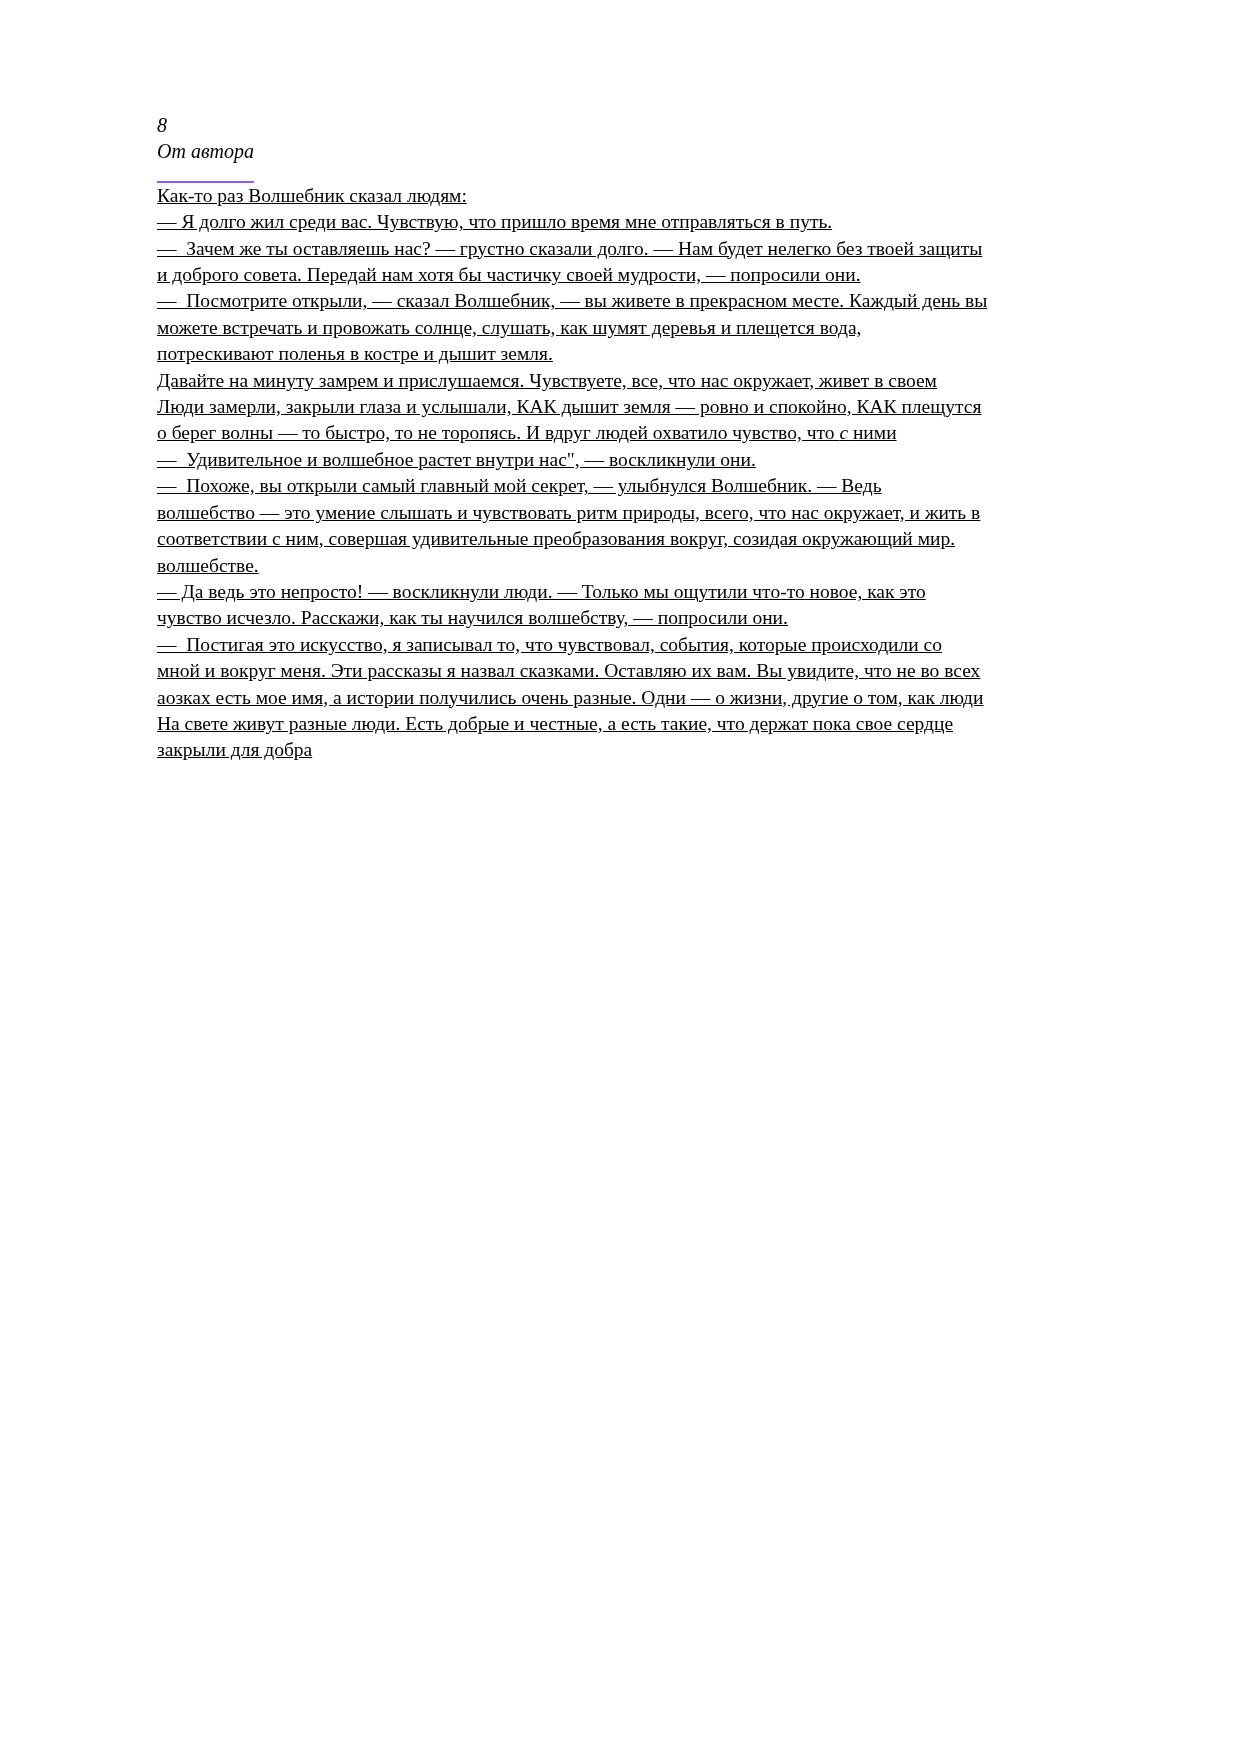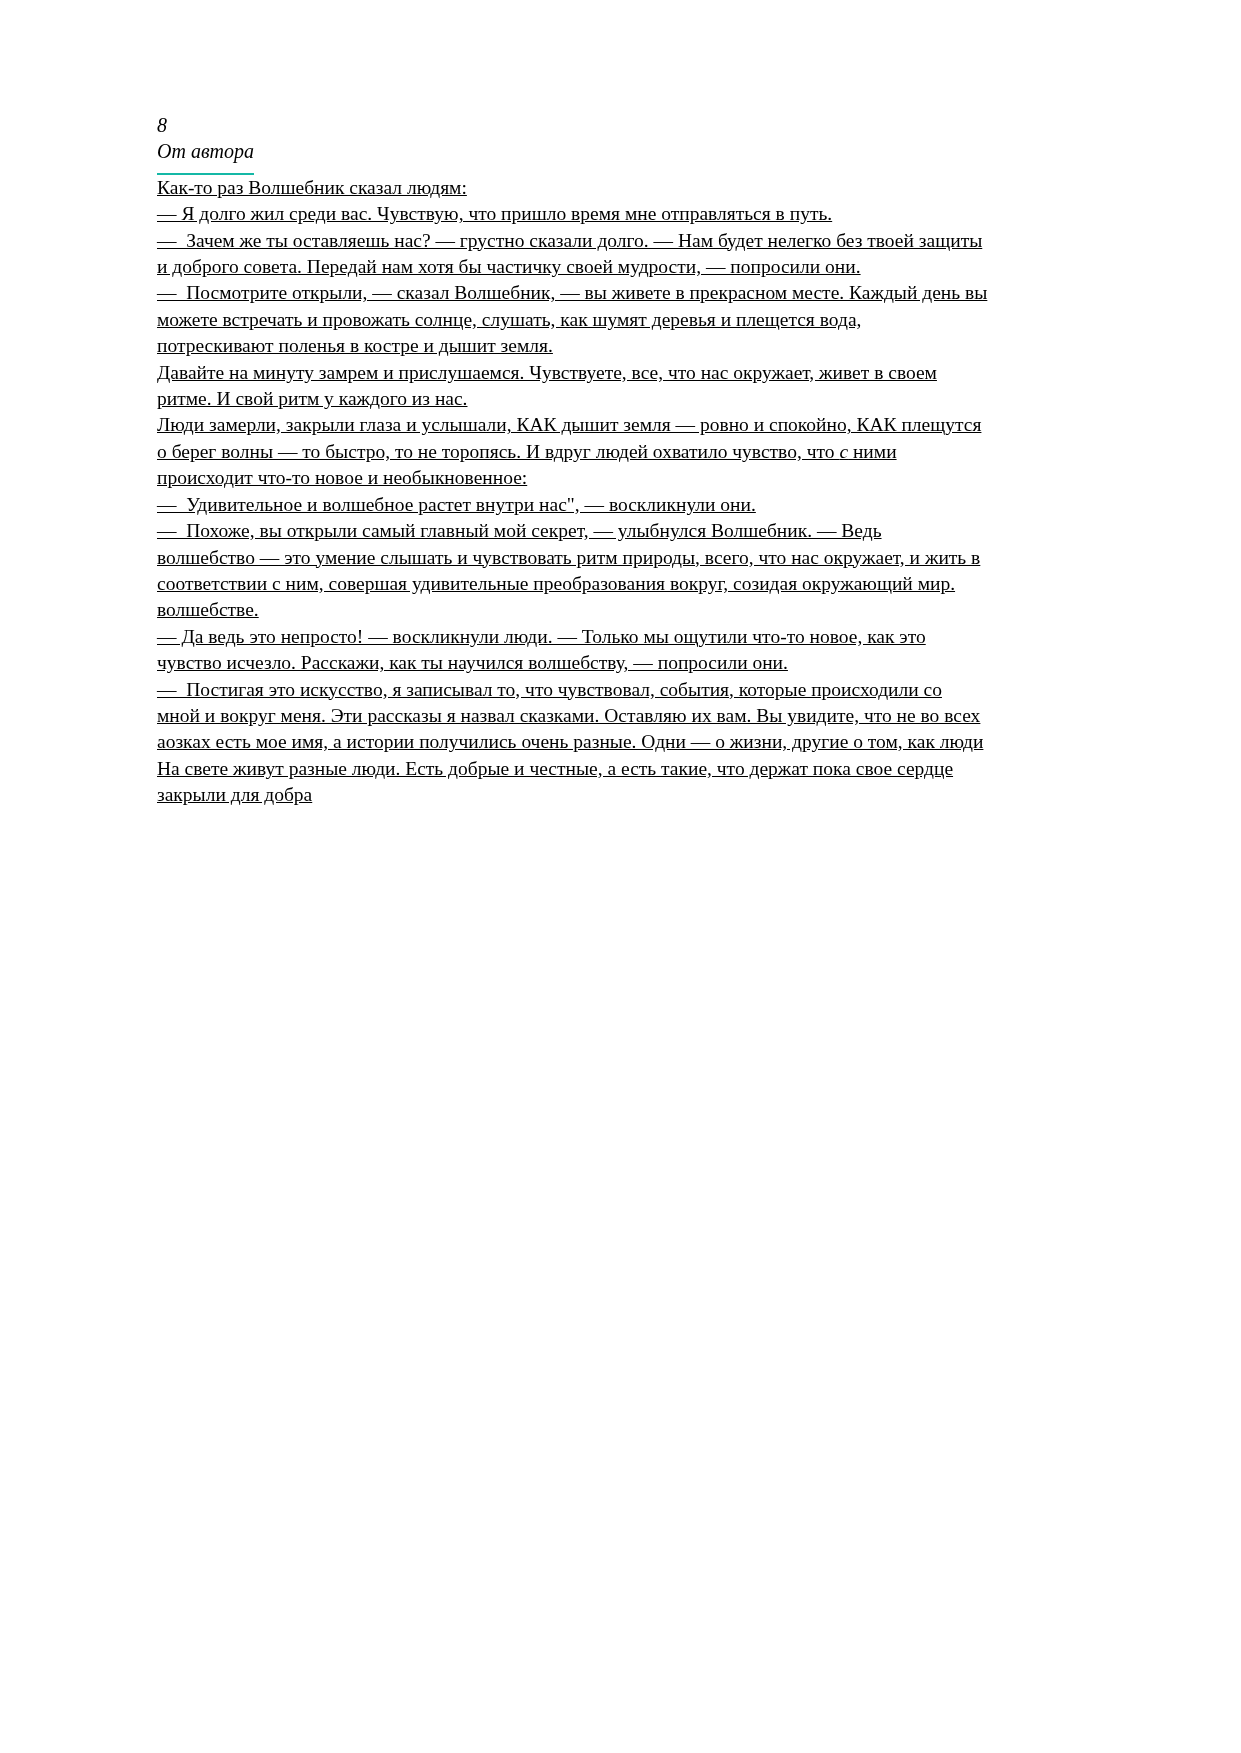--- a/index.html
+++ b/index.html
@@ -24,22 +24,22 @@
   .page-number {
     font-style: italic;
     font-size: 20px;
   }
   .section-title-line {
     font-style: italic;
     font-size: 20px;
   }
   .section-title-line .title-text {
     display: inline-block;
-    border-bottom: 2px solid #14b8a6;
-    padding-bottom: 8px;
+    border-bottom: 2px solid #8b5cf6;
+    padding-bottom: 16px;
   }
   .body-text {
     width: 920px;
   }
   .text-line {
     white-space: pre;
     text-decoration: underline;
   }
   .seg-italic {
     font-style: italic;
@@ -55,24 +55,22 @@
   </div>
   <div class="body-text" id="body-text">
       <div class="text-line"><span>Как-то раз Волшебник сказал людям:</span></div>
       <div class="text-line"><span>— Я долго жил среди вас. Чувствую, что пришло время мне отправляться в путь.</span></div>
       <div class="text-line"><span>—  Зачем же ты оставляешь нас? — грустно сказали долго. — Нам будет нелегко без твоей защиты</span></div>
       <div class="text-line"><span>и доброго совета. Передай нам хотя бы частичку своей мудрости, — попросили они.</span></div>
       <div class="text-line"><span>—  Посмотрите открыли, — сказал Волшебник, — вы живете в прекрасном месте. Каждый день вы</span></div>
       <div class="text-line"><span>можете встречать и провожать солнце, слушать, как шумят деревья и плещется вода,</span></div>
       <div class="text-line"><span>потрескивают поленья в костре и дышит земля.</span></div>
       <div class="text-line"><span>Давайте на минуту замрем и прислушаемся. Чувствуете, все, что нас окружает, живет в своем</span></div>
-      <div class="text-line"><span>ритме. И свой ритм у каждого из нас.</span></div>
       <div class="text-line"><span>Люди замерли, закрыли глаза и услышали, КАК дышит земля — ровно и спокойно, КАК плещутся</span></div>
       <div class="text-line"><span>о берег волны — то быстро, то не торопясь. И вдруг людей охватило чувство, что </span><span class="seg-italic">с</span><span> ними</span></div>
-      <div class="text-line"><span>происходит что-то новое и необыкновенное:</span></div>
       <div class="text-line"><span>—  Удивительное и волшебное растет внутри нас", — воскликнули они.</span></div>
       <div class="text-line"><span>—  Похоже, вы открыли самый главный мой секрет, — улыбнулся Волшебник. — Ведь</span></div>
       <div class="text-line"><span>волшебство — это умение слышать и чувствовать ритм природы, всего, что нас окружает, и жить в</span></div>
       <div class="text-line"><span>соответствии с ним, совершая удивительные преобразования вокруг, созидая окружающий мир.</span></div>
       <div class="text-line"><span>волшебстве.</span></div>
       <div class="text-line"><span>— Да ведь это непросто! — воскликнули люди. — Только мы ощутили что-то новое, как это</span></div>
       <div class="text-line"><span>чувство исчезло. Расскажи, как ты научился волшебству, — попросили они.</span></div>
       <div class="text-line"><span>—  Постигая это искусство, я записывал то, что чувствовал, события, которые происходили со</span></div>
       <div class="text-line"><span>мной и вокруг меня. Эти рассказы я назвал сказками. Оставляю их вам. Вы увидите, что не во всех</span></div>
       <div class="text-line"><span>аозках есть мое имя, а истории получились очень разные. Одни — о жизни, другие о том, как люди</span></div>

